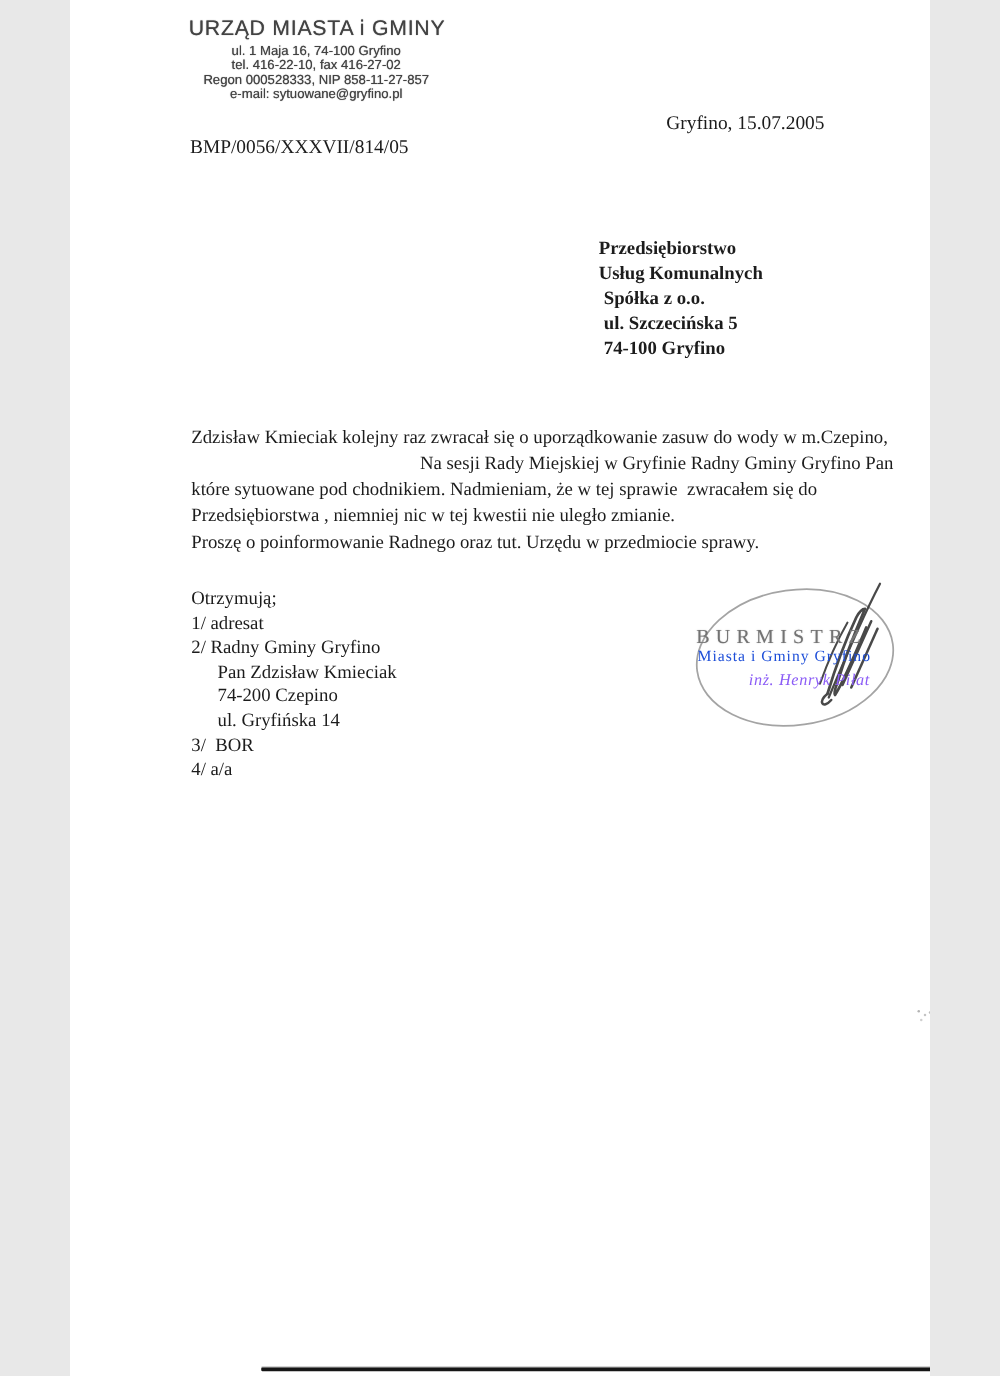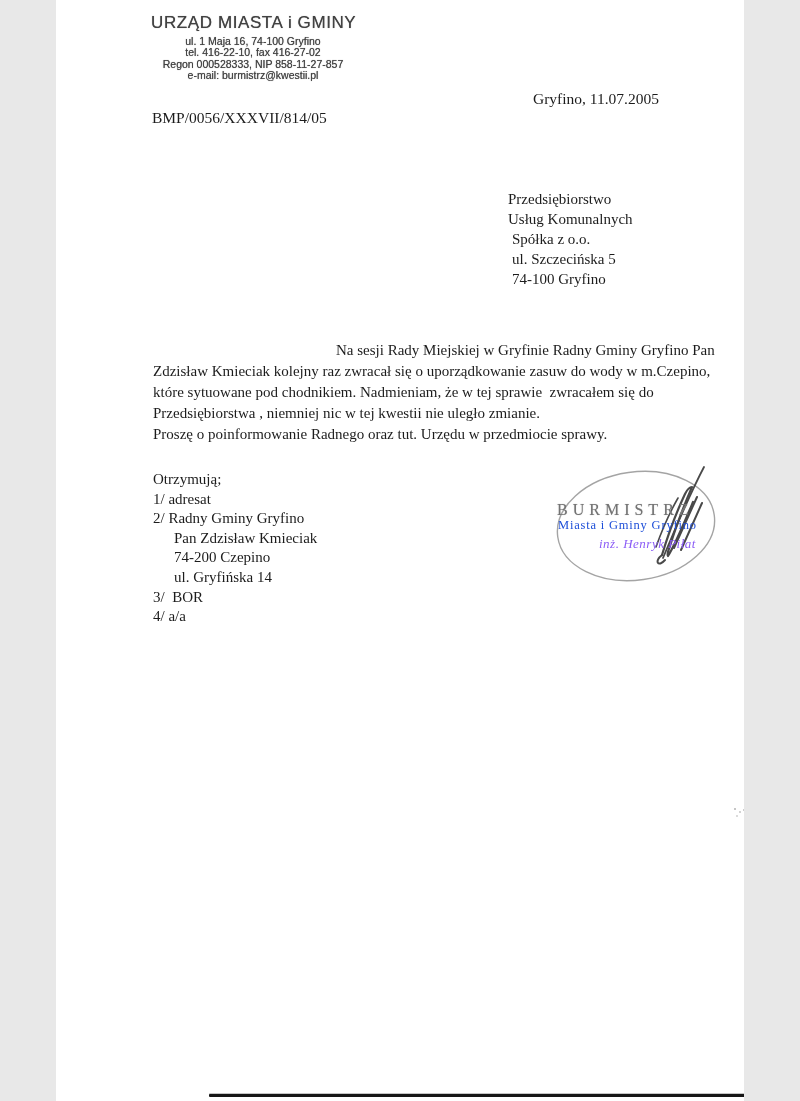--- a/index.html
+++ b/index.html
@@ -13,21 +13,21 @@
     position:absolute;left:95px;top:13px;width:204px;text-align:center;
     font-family:"Liberation Sans",sans-serif;color:#424242;
     text-shadow:0 0 0.7px rgba(70,70,70,.85);
   }
   .lh-org{font-size:17px;letter-spacing:.6px;white-space:nowrap;margin-bottom:3px;}
   .lh-small{font-size:10.5px;line-height:11.3px;white-space:nowrap;}
   
   .ref{position:absolute;left:96px;top:109px;font-size:15.5px;}
   .date{position:absolute;left:477px;top:90px;font-size:15.5px;}
   
-  .recipient{position:absolute;left:452px;top:189px;font-size:15px;font-weight:normal;line-height:20px;}
+  .recipient{position:absolute;left:423px;top:189px;font-size:15px;font-weight:bold;line-height:20px;}
   .recipient .r-indent{padding-left:4px;}
   
   .body-block{position:absolute;left:97px;top:340px;width:620px;font-size:15px;line-height:21px;}
   .body-line{white-space:pre;}
   .body-line.first{padding-left:183px;}
   
   .dist{position:absolute;left:97px;top:470px;font-size:15px;line-height:19.6px;}
   .dist .d-indent{padding-left:21px;}
   .dist div{white-space:pre;}
   
@@ -60,37 +60,37 @@
 </head>
 <body>
 
 <div class="page">
 
   <div class="letterhead">
     <div class="lh-org">URZĄD MIASTA i GMINY</div>
     <div class="lh-small">ul. 1 Maja 16, 74-100 Gryfino</div>
     <div class="lh-small">tel. 416-22-10, fax 416-27-02</div>
     <div class="lh-small">Regon 000528333, NIP 858-11-27-857</div>
-    <div class="lh-small">e-mail: burmistrz@kwestii.pl</div>
+    <div class="lh-small">e-mail: sytuowane@gryfino.pl</div>
   </div>
 
   <div class="ref">BMP/0056/XXXVII/814/05</div>
-  <div class="date">Gryfino, 11.07.2005</div>
+  <div class="date">Gryfino, 15.07.2005</div>
 
   <div class="recipient">
     <div>Przedsiębiorstwo</div>
     <div>Usług Komunalnych</div>
     <div class="r-indent">Spółka z o.o.</div>
     <div class="r-indent">ul. Szczecińska 5</div>
     <div class="r-indent">74-100 Gryfino</div>
   </div>
 
   <div class="body-block">
+    <div class="body-line">Zdzisław Kmieciak kolejny raz zwracał się o uporządkowanie zasuw do wody w m.Czepino,</div>
     <div class="body-line first">Na sesji Rady Miejskiej w Gryfinie Radny Gminy Gryfino Pan</div>
-    <div class="body-line">Zdzisław Kmieciak kolejny raz zwracał się o uporządkowanie zasuw do wody w m.Czepino,</div>
     <div class="body-line">które sytuowane pod chodnikiem. Nadmieniam, że w tej sprawie  zwracałem się do</div>
     <div class="body-line">Przedsiębiorstwa , niemniej nic w tej kwestii nie uległo zmianie.</div>
     <div class="body-line">Proszę o poinformowanie Radnego oraz tut. Urzędu w przedmiocie sprawy.</div>
   </div>
 
   <div class="dist">
     <div>Otrzymują;</div>
     <div>1/ adresat</div>
     <div>2/ Radny Gminy Gryfino</div>
     <div class="d-indent">Pan Zdzisław Kmieciak</div>

